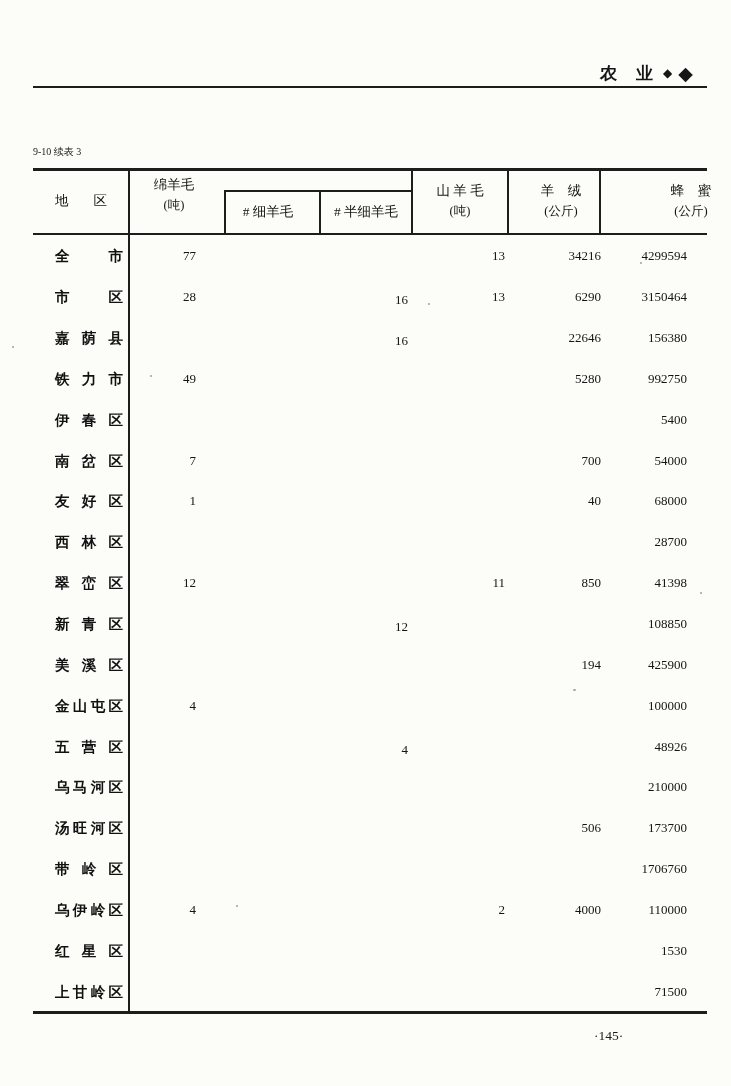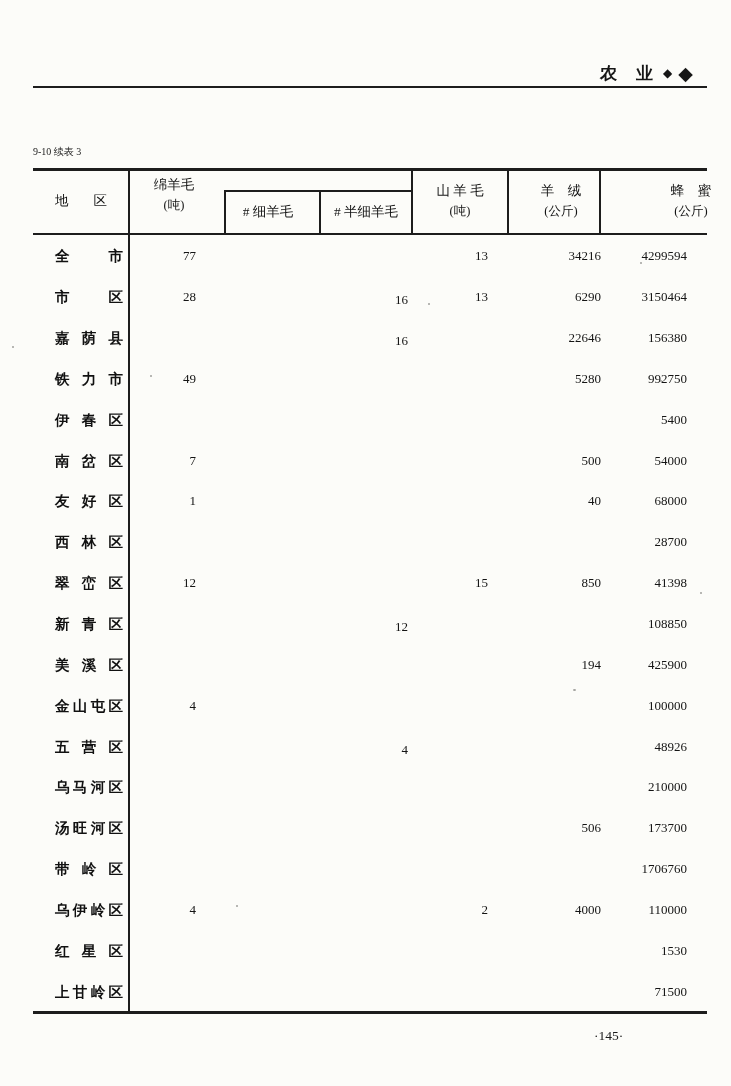--- a/index.html
+++ b/index.html
@@ -43,21 +43,21 @@
   .cell{
     position:absolute;top:50%;transform:translateY(-50%);
     text-align:right;font-size:13px;color:#141414;
     white-space:nowrap;
   }
   
   .cell.region{left:22px;width:68px;font-size:14.5px;font-weight:bold;text-align:left;color:#111;}
   .cell.wool{left:102px;width:61px;}
   .cell.fine{left:192px;width:70px;}
   .cell.semifine{left:289px;width:86px;margin-top:44px;}
-  .cell.goat{left:362px;width:93px;}
+  .cell.goat{left:379px;width:93px;}
   .cell.cashmere{left:477px;width:91px;}
   .cell.honey{left:560px;width:94px;}
   
   .page-number{position:absolute;left:594px;top:1028px;width:48px;text-align:left;font-size:13.5px;color:#1a1a1a;}
   
   .speck{position:absolute;width:2px;height:2px;border-radius:50%;background:#8a8a86;opacity:.8;}
 </style>
 </head>
 <body>
 
@@ -186,21 +186,21 @@
     <div class="trow">
       <div class="cell region char-justify">
           <span>南</span>
           <span>岔</span>
           <span>区</span>
         </div>
       <div class="cell wool">7</div>
       <div class="cell fine"></div>
       <div class="cell semifine"></div>
       <div class="cell goat"></div>
-      <div class="cell cashmere">500</div>
+      <div class="cell cashmere">700</div>
       <div class="cell honey">54000</div>
     </div>
 
     <div class="trow">
       <div class="cell region char-justify">
           <span>友</span>
           <span>好</span>
           <span>区</span>
         </div>
       <div class="cell wool">1</div>
@@ -227,21 +227,21 @@
 
     <div class="trow">
       <div class="cell region char-justify">
           <span>翠</span>
           <span>峦</span>
           <span>区</span>
         </div>
       <div class="cell wool">12</div>
       <div class="cell fine"></div>
       <div class="cell semifine">12</div>
-      <div class="cell goat">15</div>
+      <div class="cell goat">11</div>
       <div class="cell cashmere">850</div>
       <div class="cell honey">41398</div>
     </div>
 
     <div class="trow">
       <div class="cell region char-justify">
           <span>新</span>
           <span>青</span>
           <span>区</span>
         </div>

